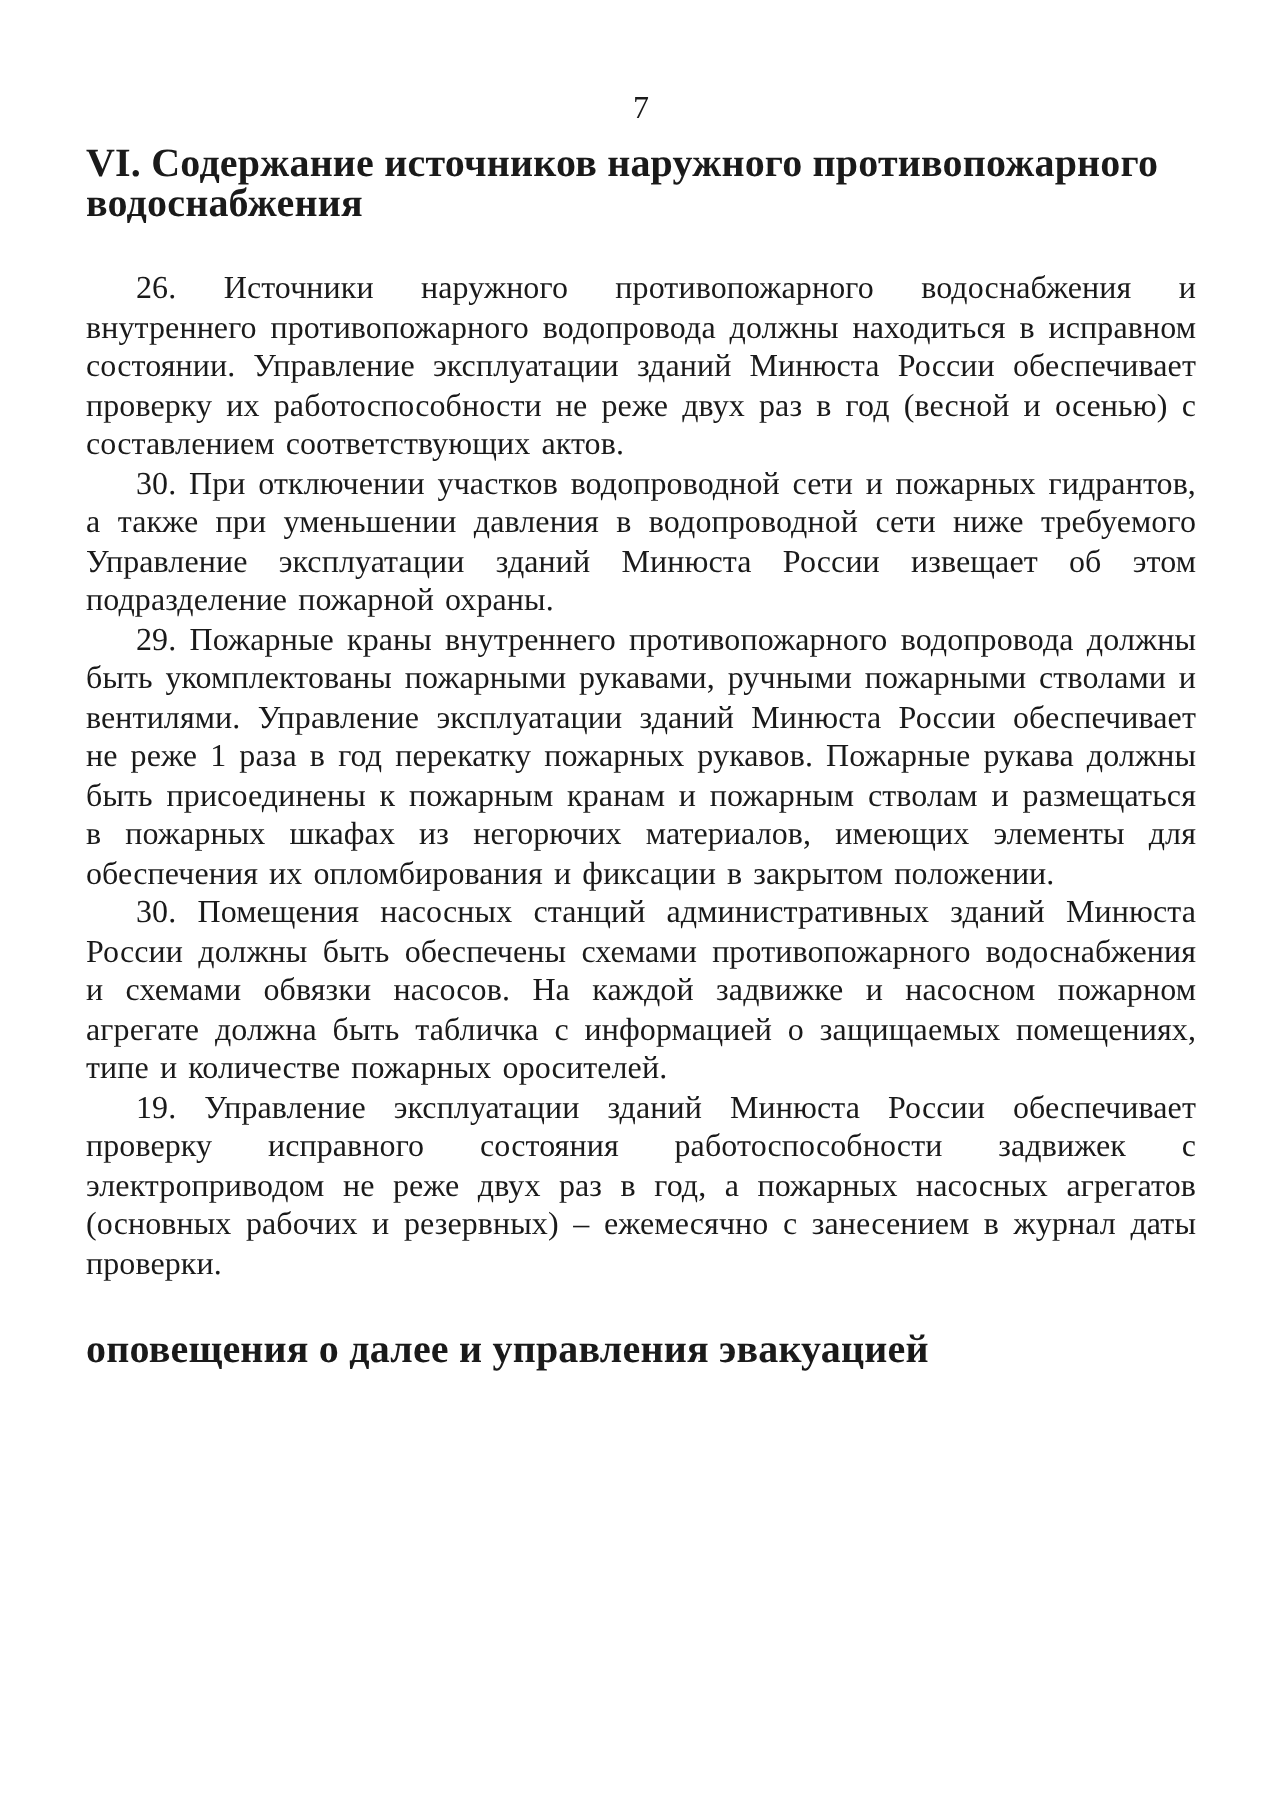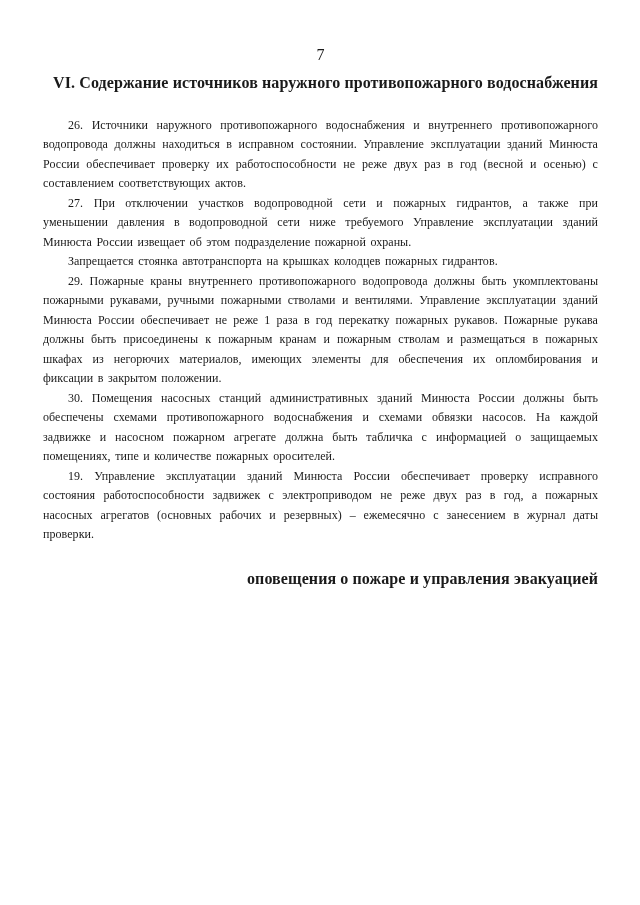--- a/index.html
+++ b/index.html
@@ -22,63 +22,62 @@
     padding: 45px 42px 0 43px;
   }
   .page-number {
     text-align: center;
     font-size: 16px;
     line-height: 19px;
     margin: 0 0 9px 0;
   }
   .heading {
     font-weight: bold;
-    text-align: right;
-    font-size: 16px;
+    text-align: left;
+    font-size: 20px;
     line-height: 19.5px;
     margin: 0;
     letter-spacing: 0.1px;
   }
   .heading-vi {
     margin-bottom: 23px;
   }
   .heading-vii {
     margin-top: 24px;
     margin-bottom: 17px;
   }
   .body-text p {
     margin: 0;
     text-indent: 25px;
     text-align: justify;
-    font-size: 12px;
+    font-size: 16px;
     line-height: 19.5px;
     word-spacing: 1.5px;
     letter-spacing: 0.05px;
   }
 </style>
 </head>
 <body>
 
 <div class="page">
   <div class="content">
 
     <div class="page-number">7</div>
 
     <h2 class="heading heading-vi">
       <span style="display:block">VI. Содержание источников наружного противопожарного водоснабжения</span>
     </h2>
 
     <div class="body-text">
       <p>26. Источники наружного противопожарного водоснабжения и внутреннего противопожарного водопровода должны находиться в исправном состоянии. Управление эксплуатации зданий Минюста России обеспечивает проверку их работоспособности не реже двух раз в год (весной и осенью) с составлением соответствующих актов.</p>
-      <p>27. При отключении участков водопроводной сети и пожарных гидрантов, а также при уменьшении давления в водопроводной сети ниже требуемого Управление эксплуатации зданий Минюста России извещает об этом подразделение пожарной охраны.</p>
-      <p>Запрещается стоянка автотранспорта на крышках колодцев пожарных гидрантов.</p>
+      <p>30. При отключении участков водопроводной сети и пожарных гидрантов, а также при уменьшении давления в водопроводной сети ниже требуемого Управление эксплуатации зданий Минюста России извещает об этом подразделение пожарной охраны.</p>
       <p>29. Пожарные краны внутреннего противопожарного водопровода должны быть укомплектованы пожарными рукавами, ручными пожарными стволами и вентилями. Управление эксплуатации зданий Минюста России  обеспечивает не реже 1 раза в год  перекатку пожарных рукавов. Пожарные рукава должны быть присоединены к пожарным кранам и пожарным стволам и размещаться в пожарных шкафах из негорючих материалов, имеющих элементы для обеспечения их опломбирования и фиксации в закрытом положении.</p>
       <p>30. Помещения насосных станций административных зданий Минюста России  должны быть  обеспечены схемами противопожарного водоснабжения и схемами обвязки насосов. На каждой задвижке и насосном пожарном агрегате должна быть табличка с информацией о защищаемых помещениях, типе и количестве пожарных оросителей.</p>
       <p>19. Управление эксплуатации зданий Минюста России обеспечивает проверку исправного состояния работоспособности задвижек с электроприводом  не реже двух раз в год, а пожарных насосных агрегатов (основных рабочих и резервных) – ежемесячно с занесением в журнал даты проверки.</p>
     </div>
 
     <h2 class="heading heading-vii">
-      <span style="display:block">оповещения о пожаре и управления эвакуацией</span>
+      <span style="display:block">оповещения о далее и управления эвакуацией</span>
     </h2>
 
 
   </div>
 </div>
 
 </body></html>

